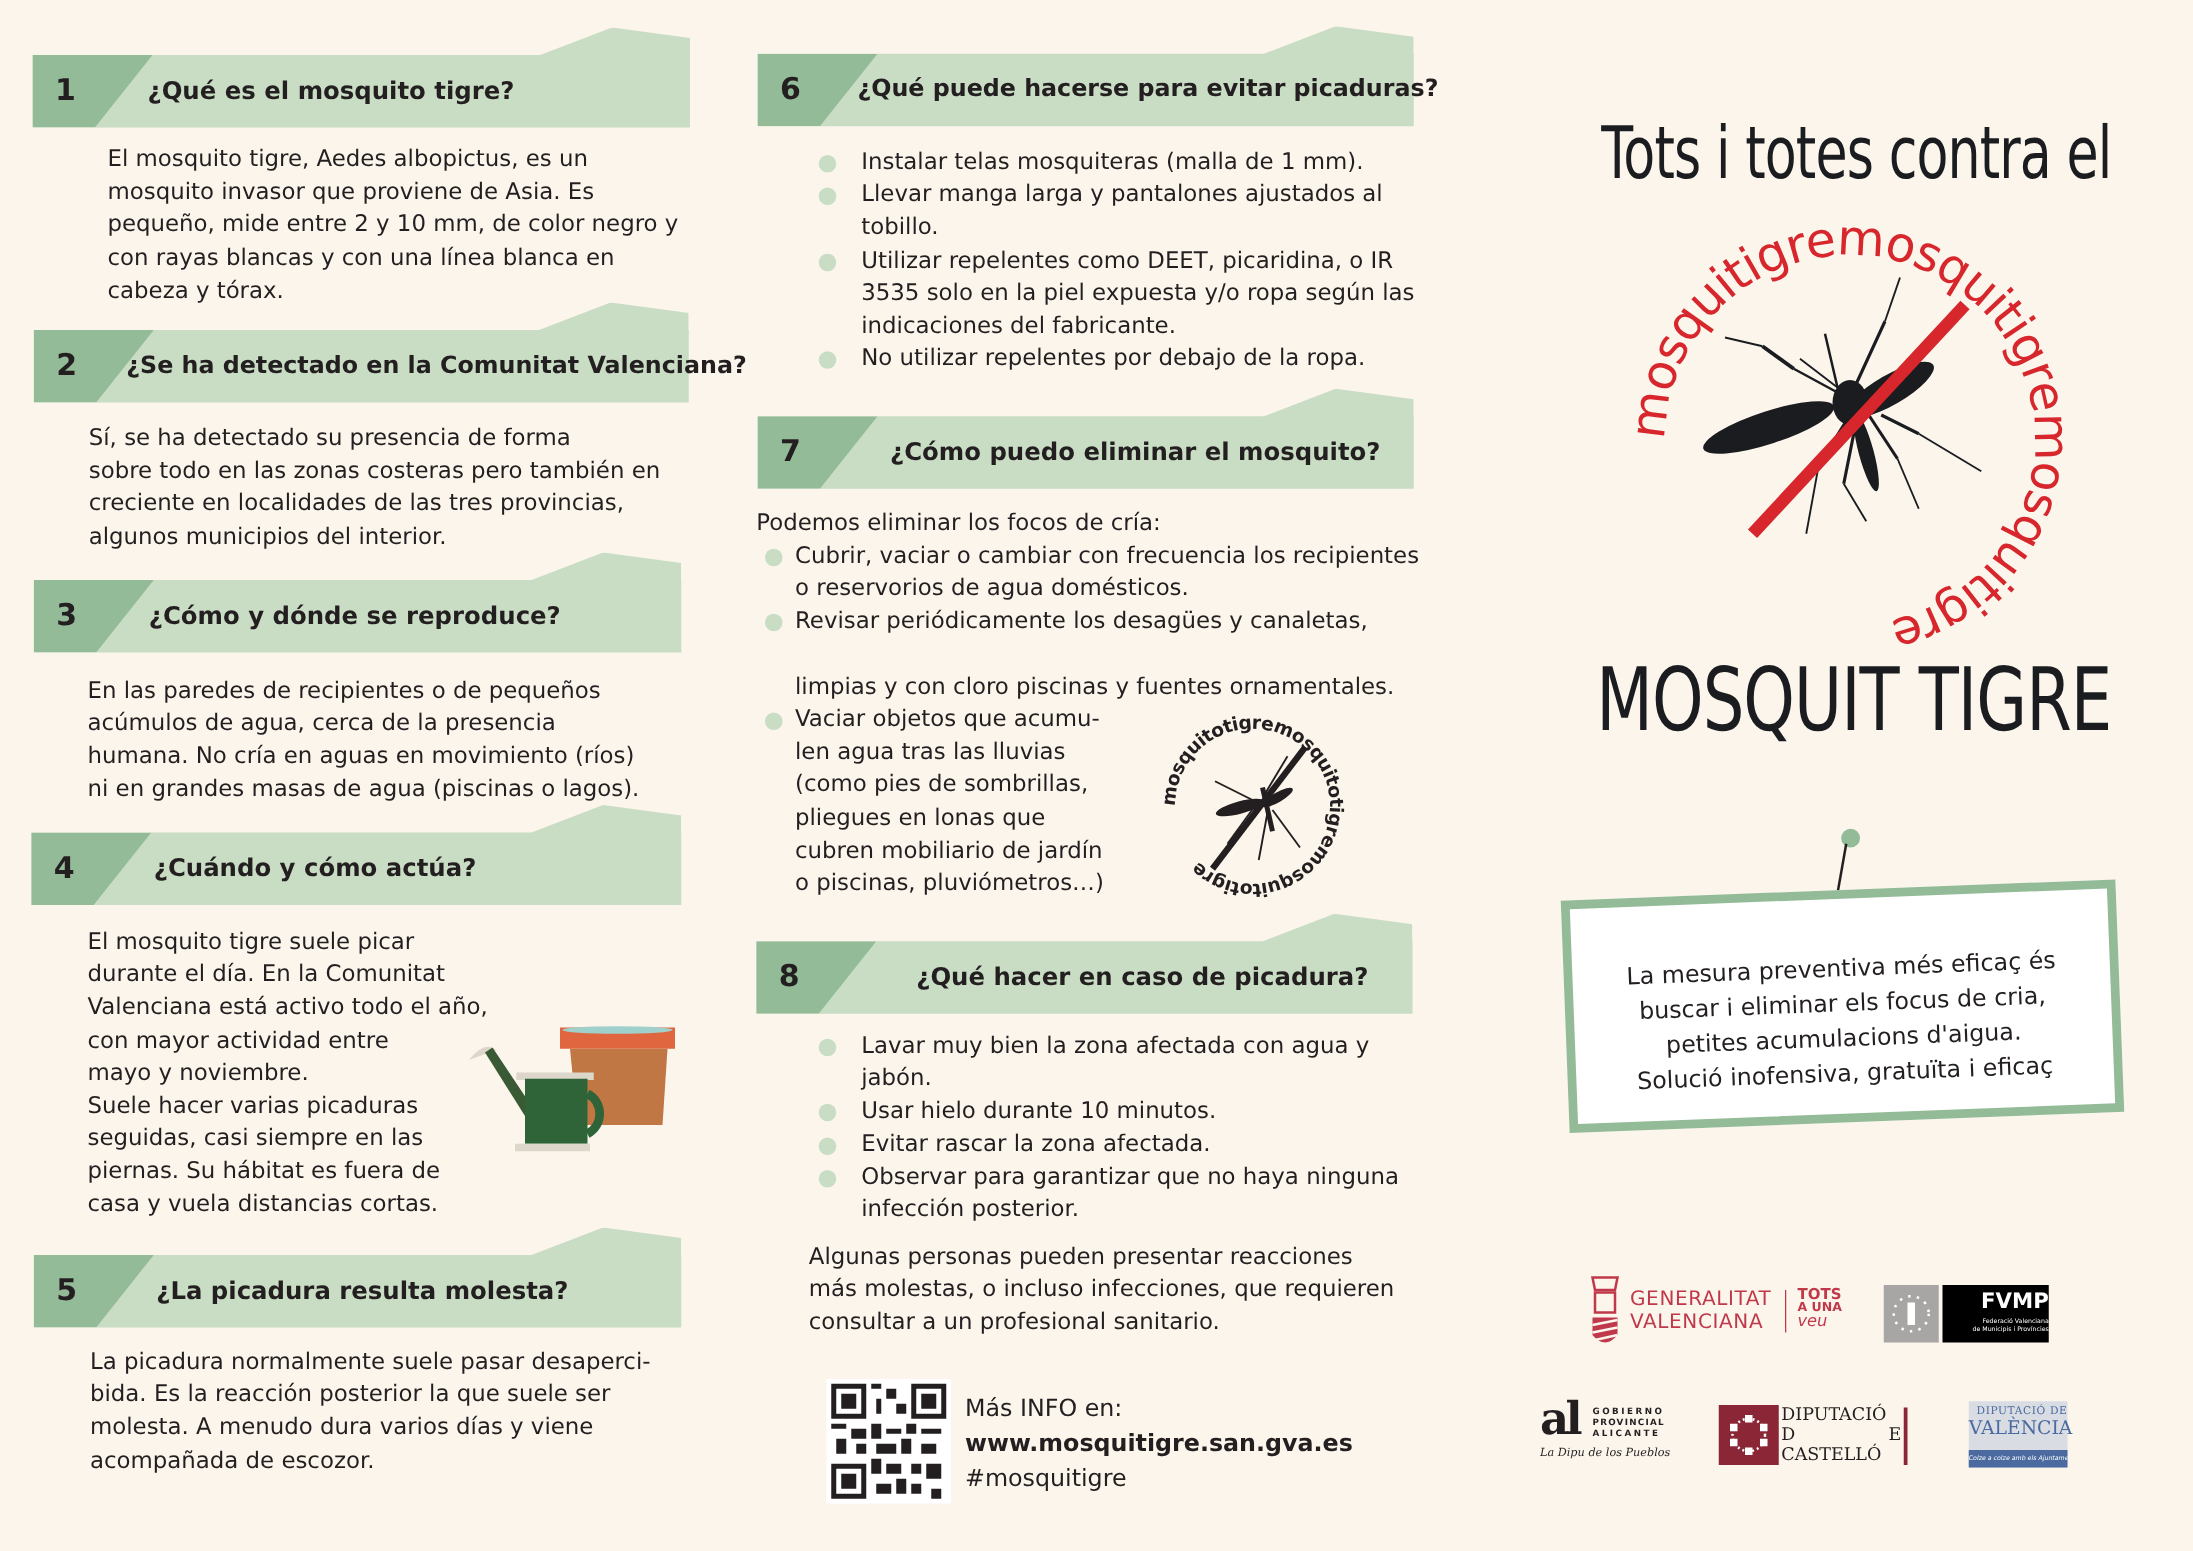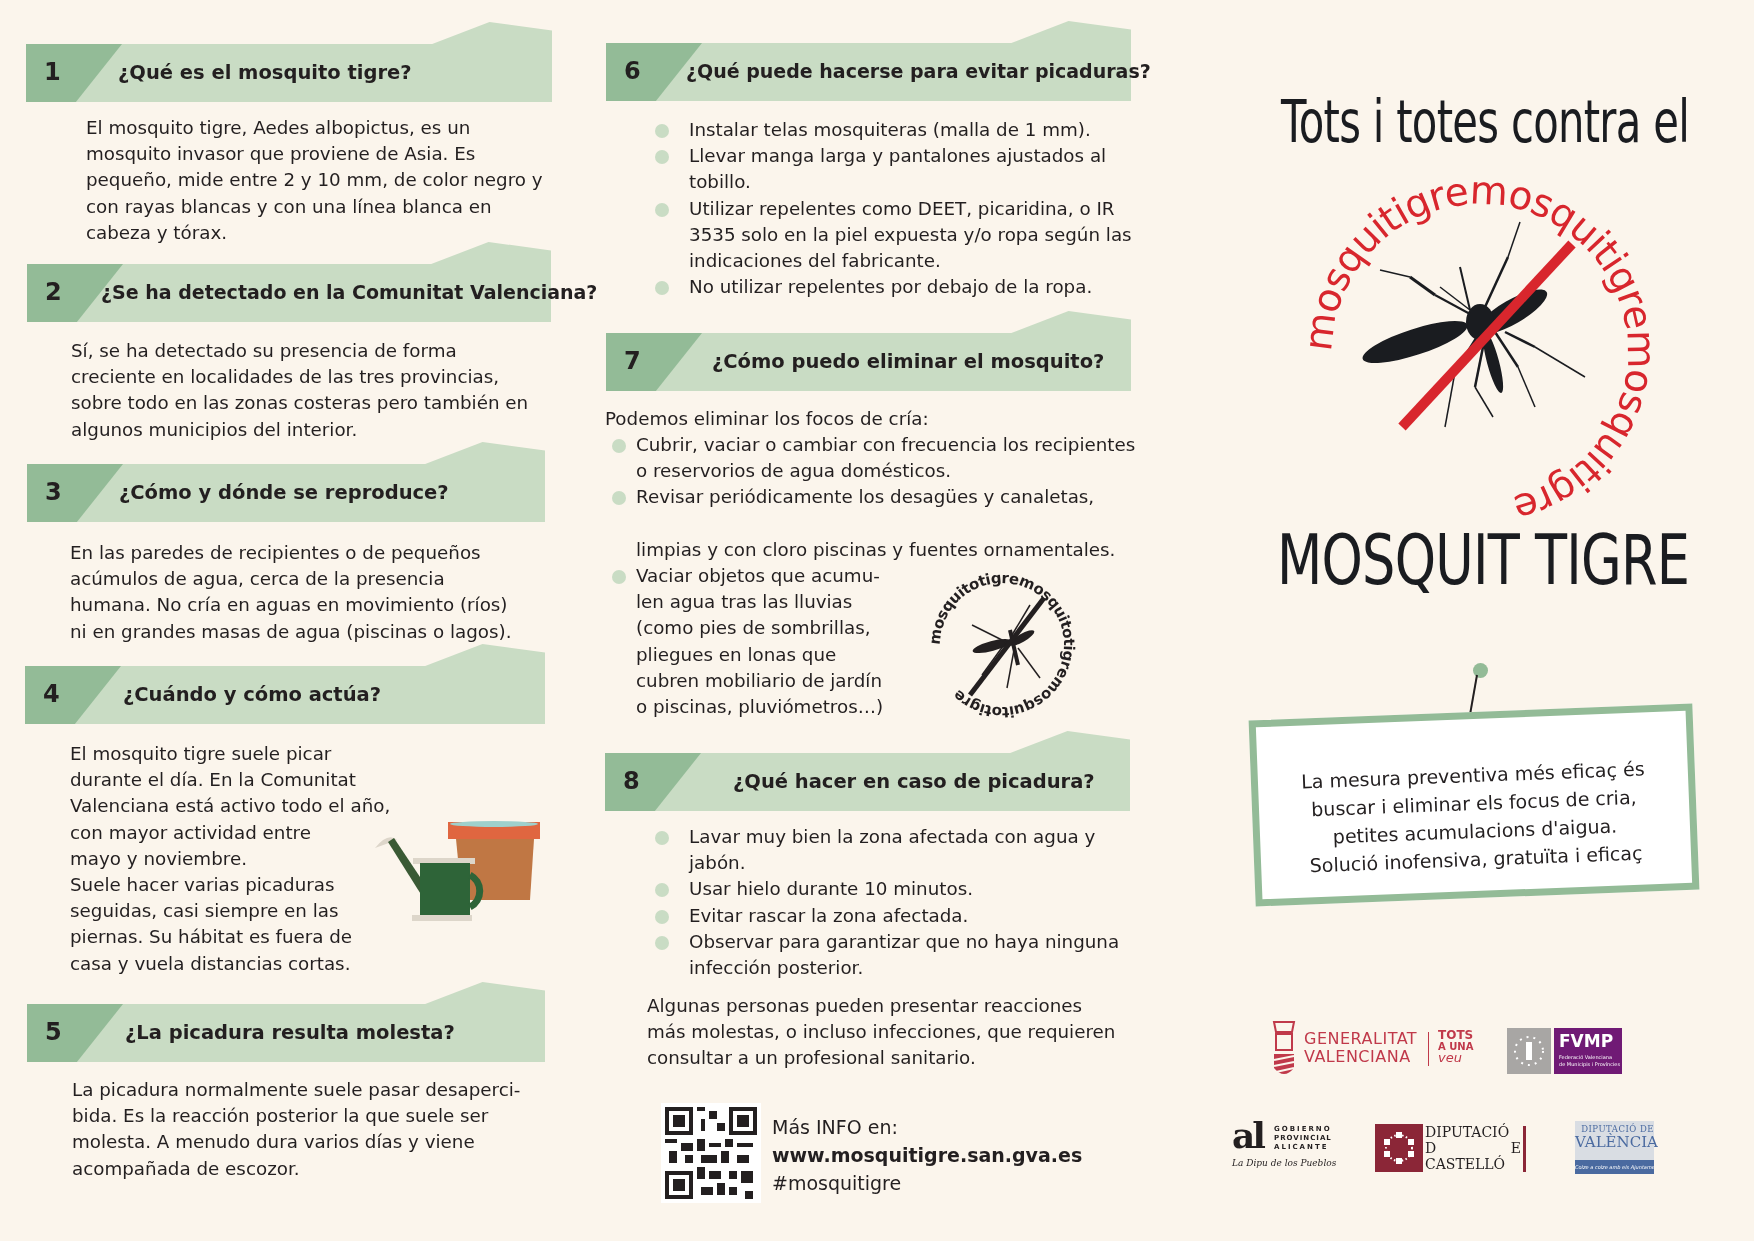--- a/index.html
+++ b/index.html
@@ -94,22 +94,22 @@
 <div>
   <div class="section-header" style="left:27px; top:264px; width:524px;">
     <div class="hump"></div>
     <div class="band"></div>
     <div class="num-block"></div>
     <span class="num">2</span>
     <span class="title" style="left:74px; font-size:19px;">¿Se ha detectado en la Comunitat Valenciana?</span>
   </div>
   <div class="body-text" style="left:71px; top:338px; width:480px;">
     <p>Sí, se ha detectado su presencia de forma</p>
+    <p>sobre todo en las zonas costeras pero también en</p>
     <p>creciente en localidades de las tres provincias,</p>
-    <p>sobre todo en las zonas costeras pero también en</p>
     <p>algunos municipios del interior.</p>
   </div>
 </div>
 
 <div>
   <div class="section-header" style="left:27px; top:464px; width:518px;">
     <div class="hump"></div>
     <div class="band"></div>
     <div class="num-block"></div>
     <span class="num">3</span>
@@ -359,21 +359,21 @@
   </div>
 </div>
 
 <div class="logo" style="left:1507px; top:1028px; width:126px; height:46px;">
   <div style="position:absolute; left:0; top:0; width:44px; height:46px; background:#a8a6a4;">
     <svg width="44" height="46" viewBox="0 0 44 46">
       <circle cx="22" cy="23" r="14" fill="none" stroke="#ffffff" stroke-width="2" stroke-dasharray="2 5"></circle>
       <rect x="19" y="14" width="6" height="18" fill="#ffffff"></rect>
     </svg>
   </div>
-  <div style="position:absolute; left:47px; top:0; width:68px; height:46px; background:#701a75; color:#fff;">
+  <div style="position:absolute; left:47px; top:0; width:85px; height:46px; background:#000000; color:#fff;text-align:right;">
     <p style="font-size:17px; font-weight:bold; padding:4px 0 0 5px; line-height:18px;">FVMP</p>
     <p style="font-size:5px; padding-left:5px; line-height:7px; margin-top:4px;">Federació Valenciana</p>
     <p style="font-size:5px; padding-left:5px; line-height:7px;">de Municipis i Províncies</p>
   </div>
 </div>
 
 <div class="logo" style="left:1232px; top:1120px; width:100px; height:50px;">
   <span style="position:absolute; left:0; top:-6px; font-family:'DejaVu Serif', serif; font-weight:bold; font-size:36px; color:#231f20; letter-spacing:-3px;">al</span>
   <div style="position:absolute; left:42px; top:5px; font-size:7px; line-height:9px; letter-spacing:2px; font-weight:bold; color:#231f20;">
     <p>GOBIERNO</p>

